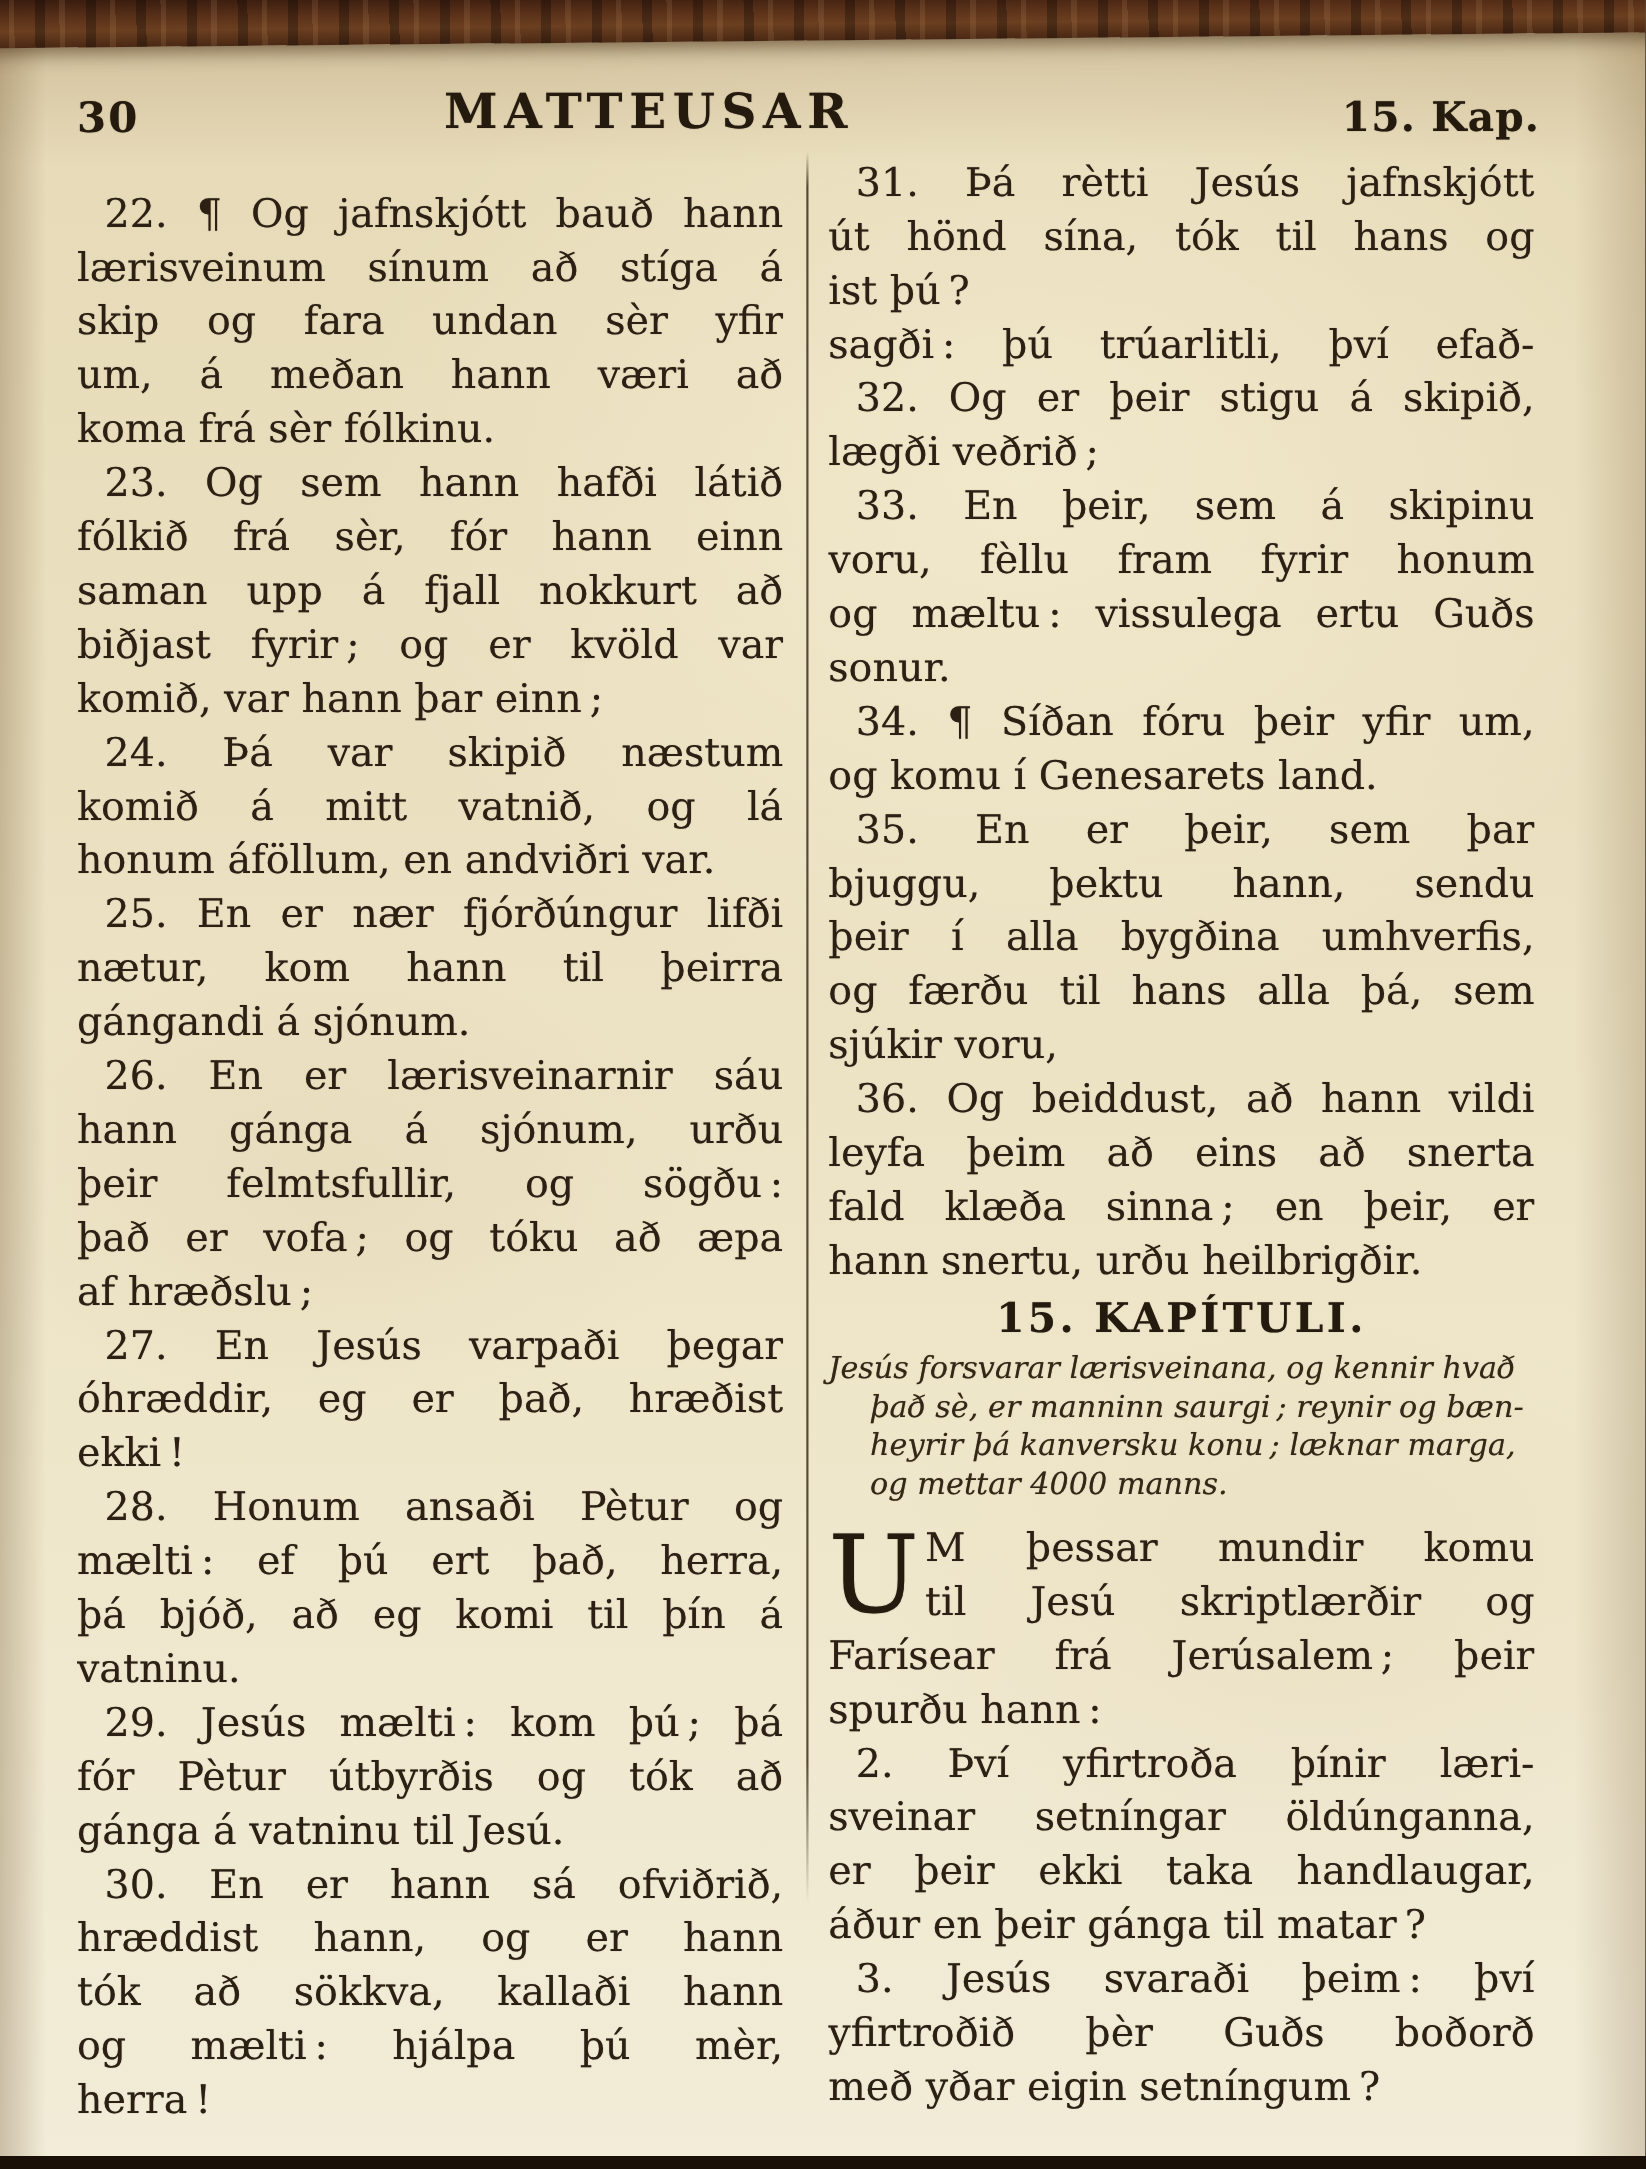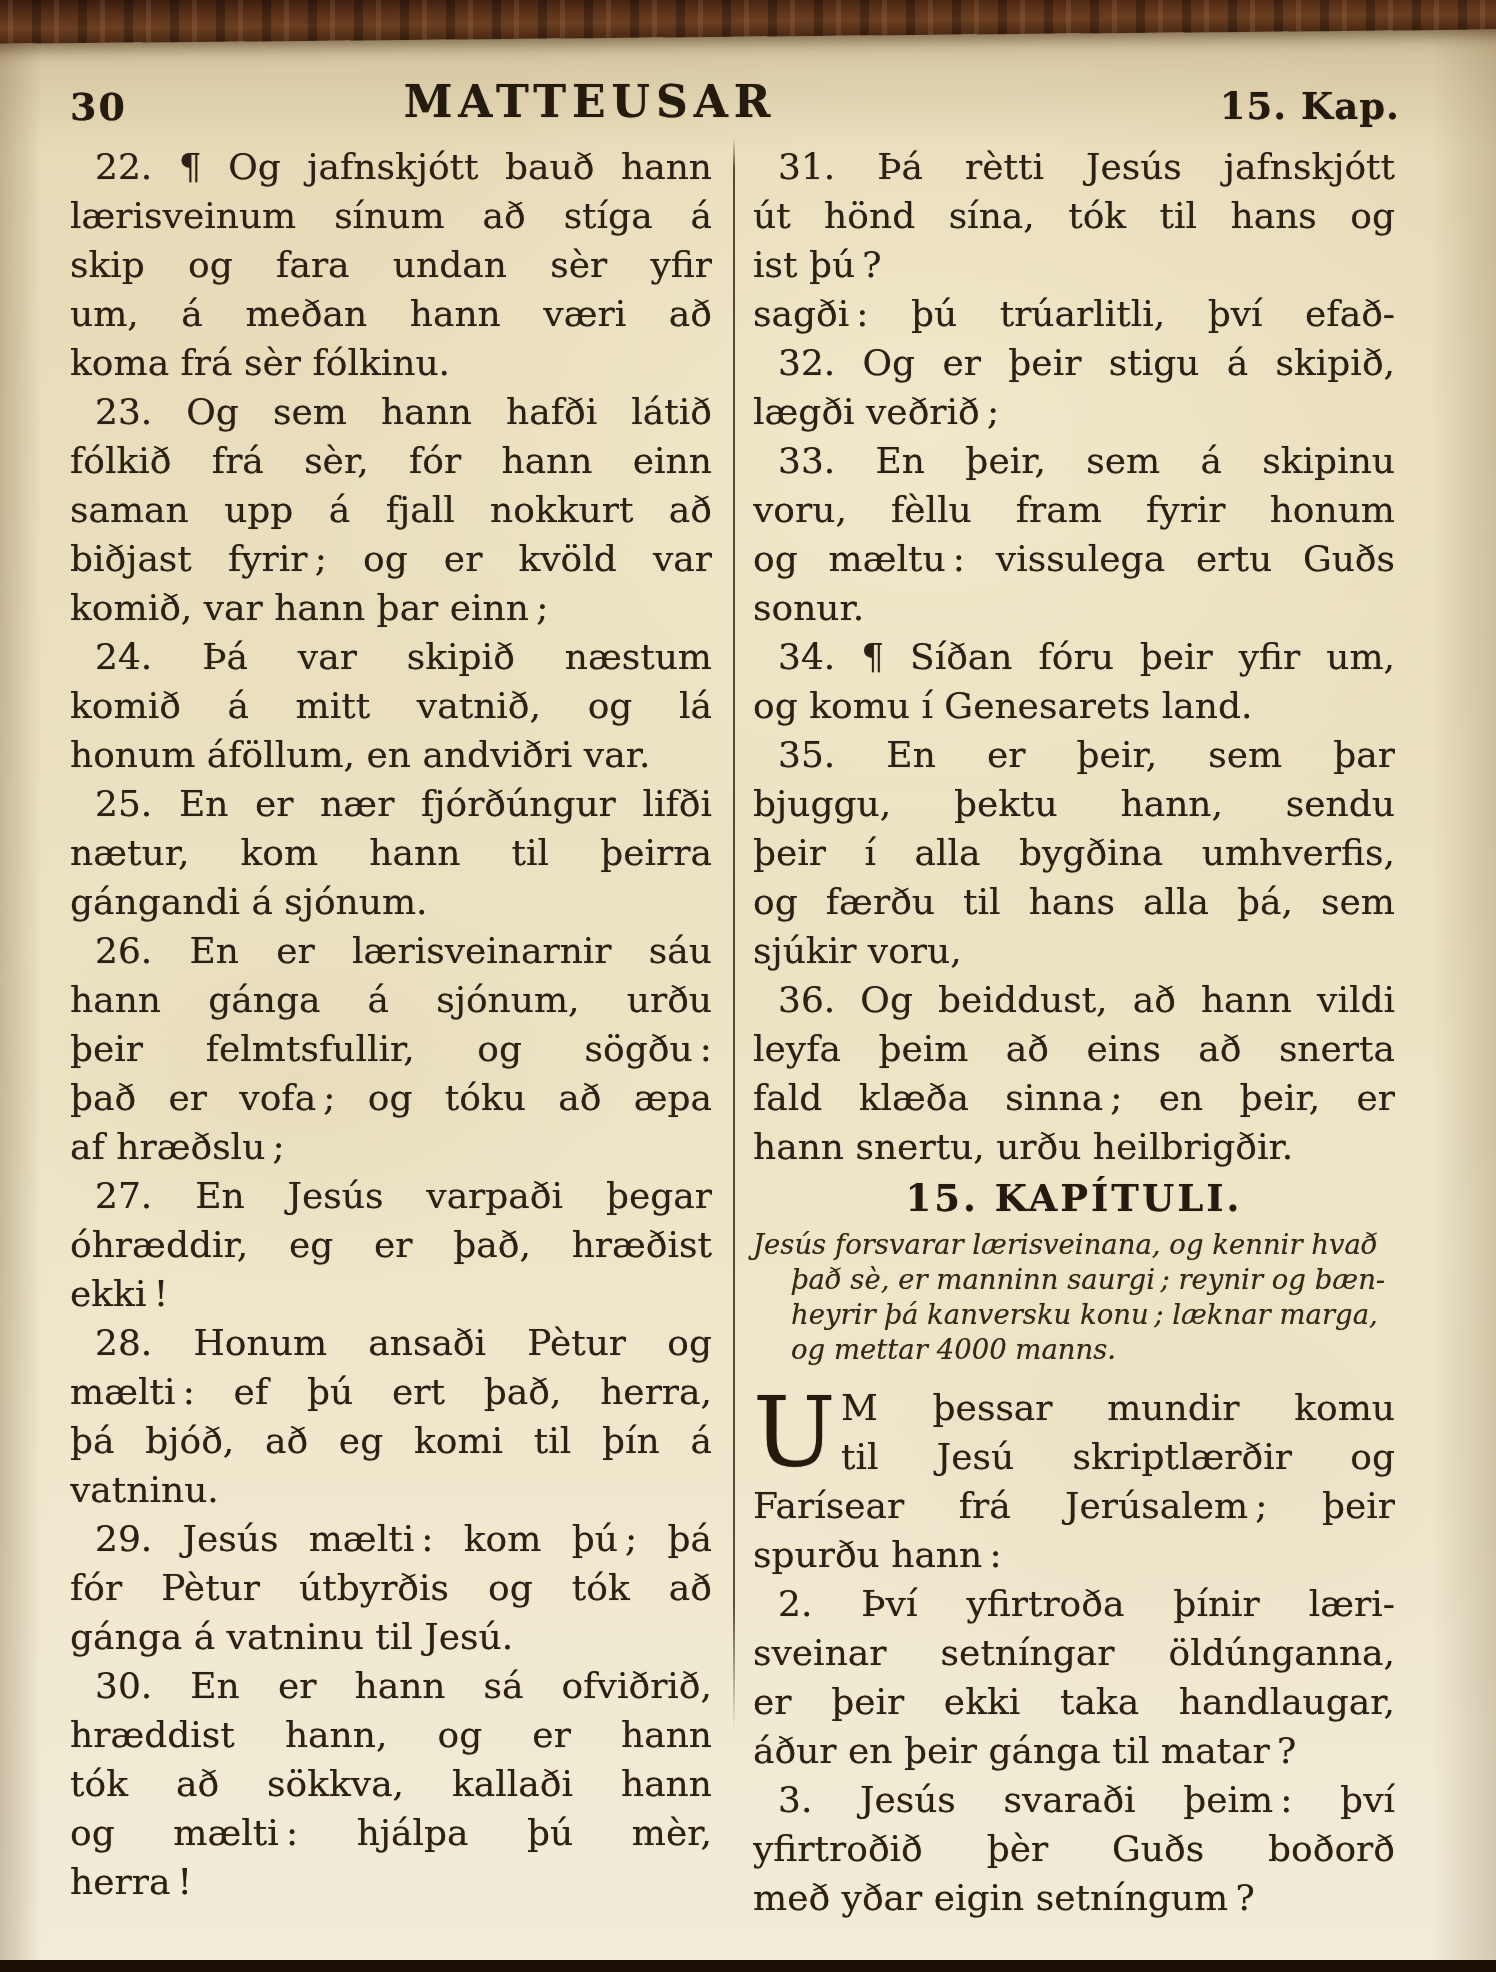--- a/index.html
+++ b/index.html
@@ -24,21 +24,21 @@
   .hdr{position:absolute;font-weight:bold;color:#241a0e;
     text-shadow:0 0 1px rgba(36,26,14,0.55);}
   #pgnum{left:70px;top:84px;font-size:38px;letter-spacing:2px;}
   #runtitle{left:590px;top:76px;transform:translateX(-50%);font-size:44px;letter-spacing:6px;}
   #chapref{right:96px;top:84px;font-size:37px;letter-spacing:1px;}
   .divider{position:absolute;left:733px;top:138px;width:2px;height:1592px;
     background:linear-gradient(to bottom, rgba(50,35,18,0) 0%, rgba(50,35,18,0.8) 2%,
       rgba(50,35,18,0.8) 92%, rgba(50,35,18,0) 100%);}
   .col{position:absolute;top:142px;width:642px;font-size:36px;
     text-shadow:0 0 0.8px rgba(43,32,19,0.5);}
-  #leftcol{left:70px;}
+  #leftcol{left:70px;margin-top:28px;}
   #rightcol{left:753px;}
   .tline{height:49px;line-height:49px;text-align:justify;text-align-last:justify;overflow:hidden;}
   .tline.vlast{text-align-last:left;}
   .tline.vfirst{text-indent:25px;}
   .tline.dcind{padding-left:88px;}
   .chap-head{height:54px;line-height:54px;text-align:center;
     font-size:37px;font-weight:bold;letter-spacing:3px;color:#241a0e;}
   .summary{font-style:italic;font-size:27.5px;color:#332716;margin-top:2px;}
   .sline{height:35px;line-height:35px;}
   .sline.ind{padding-left:38px;font-style:italic;}

